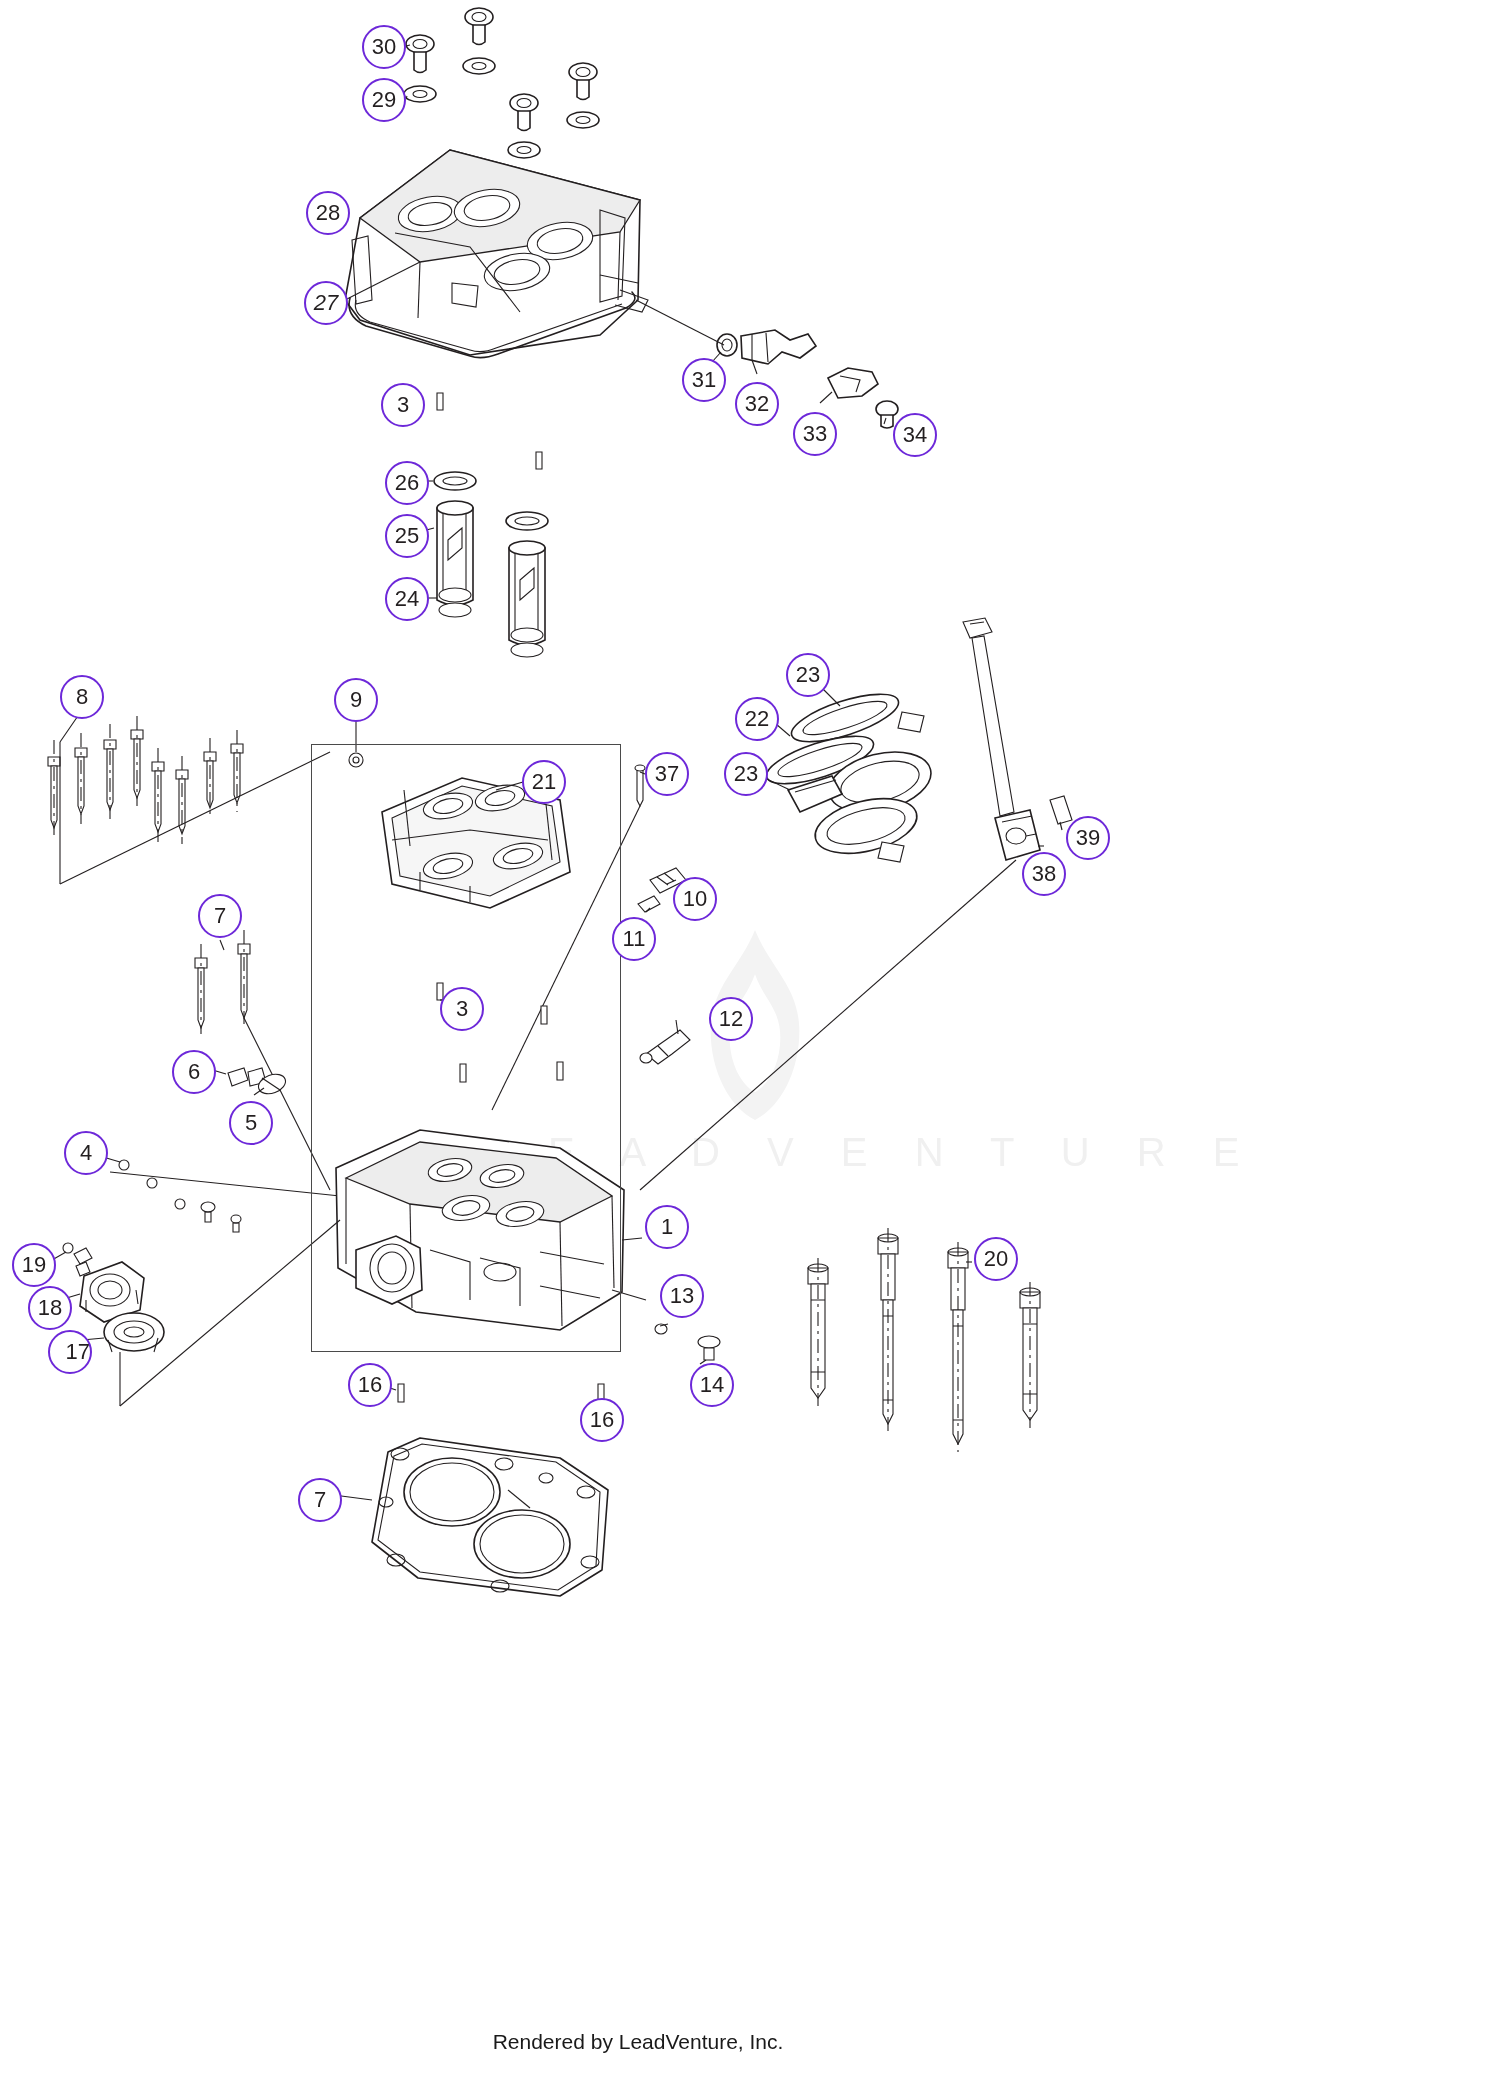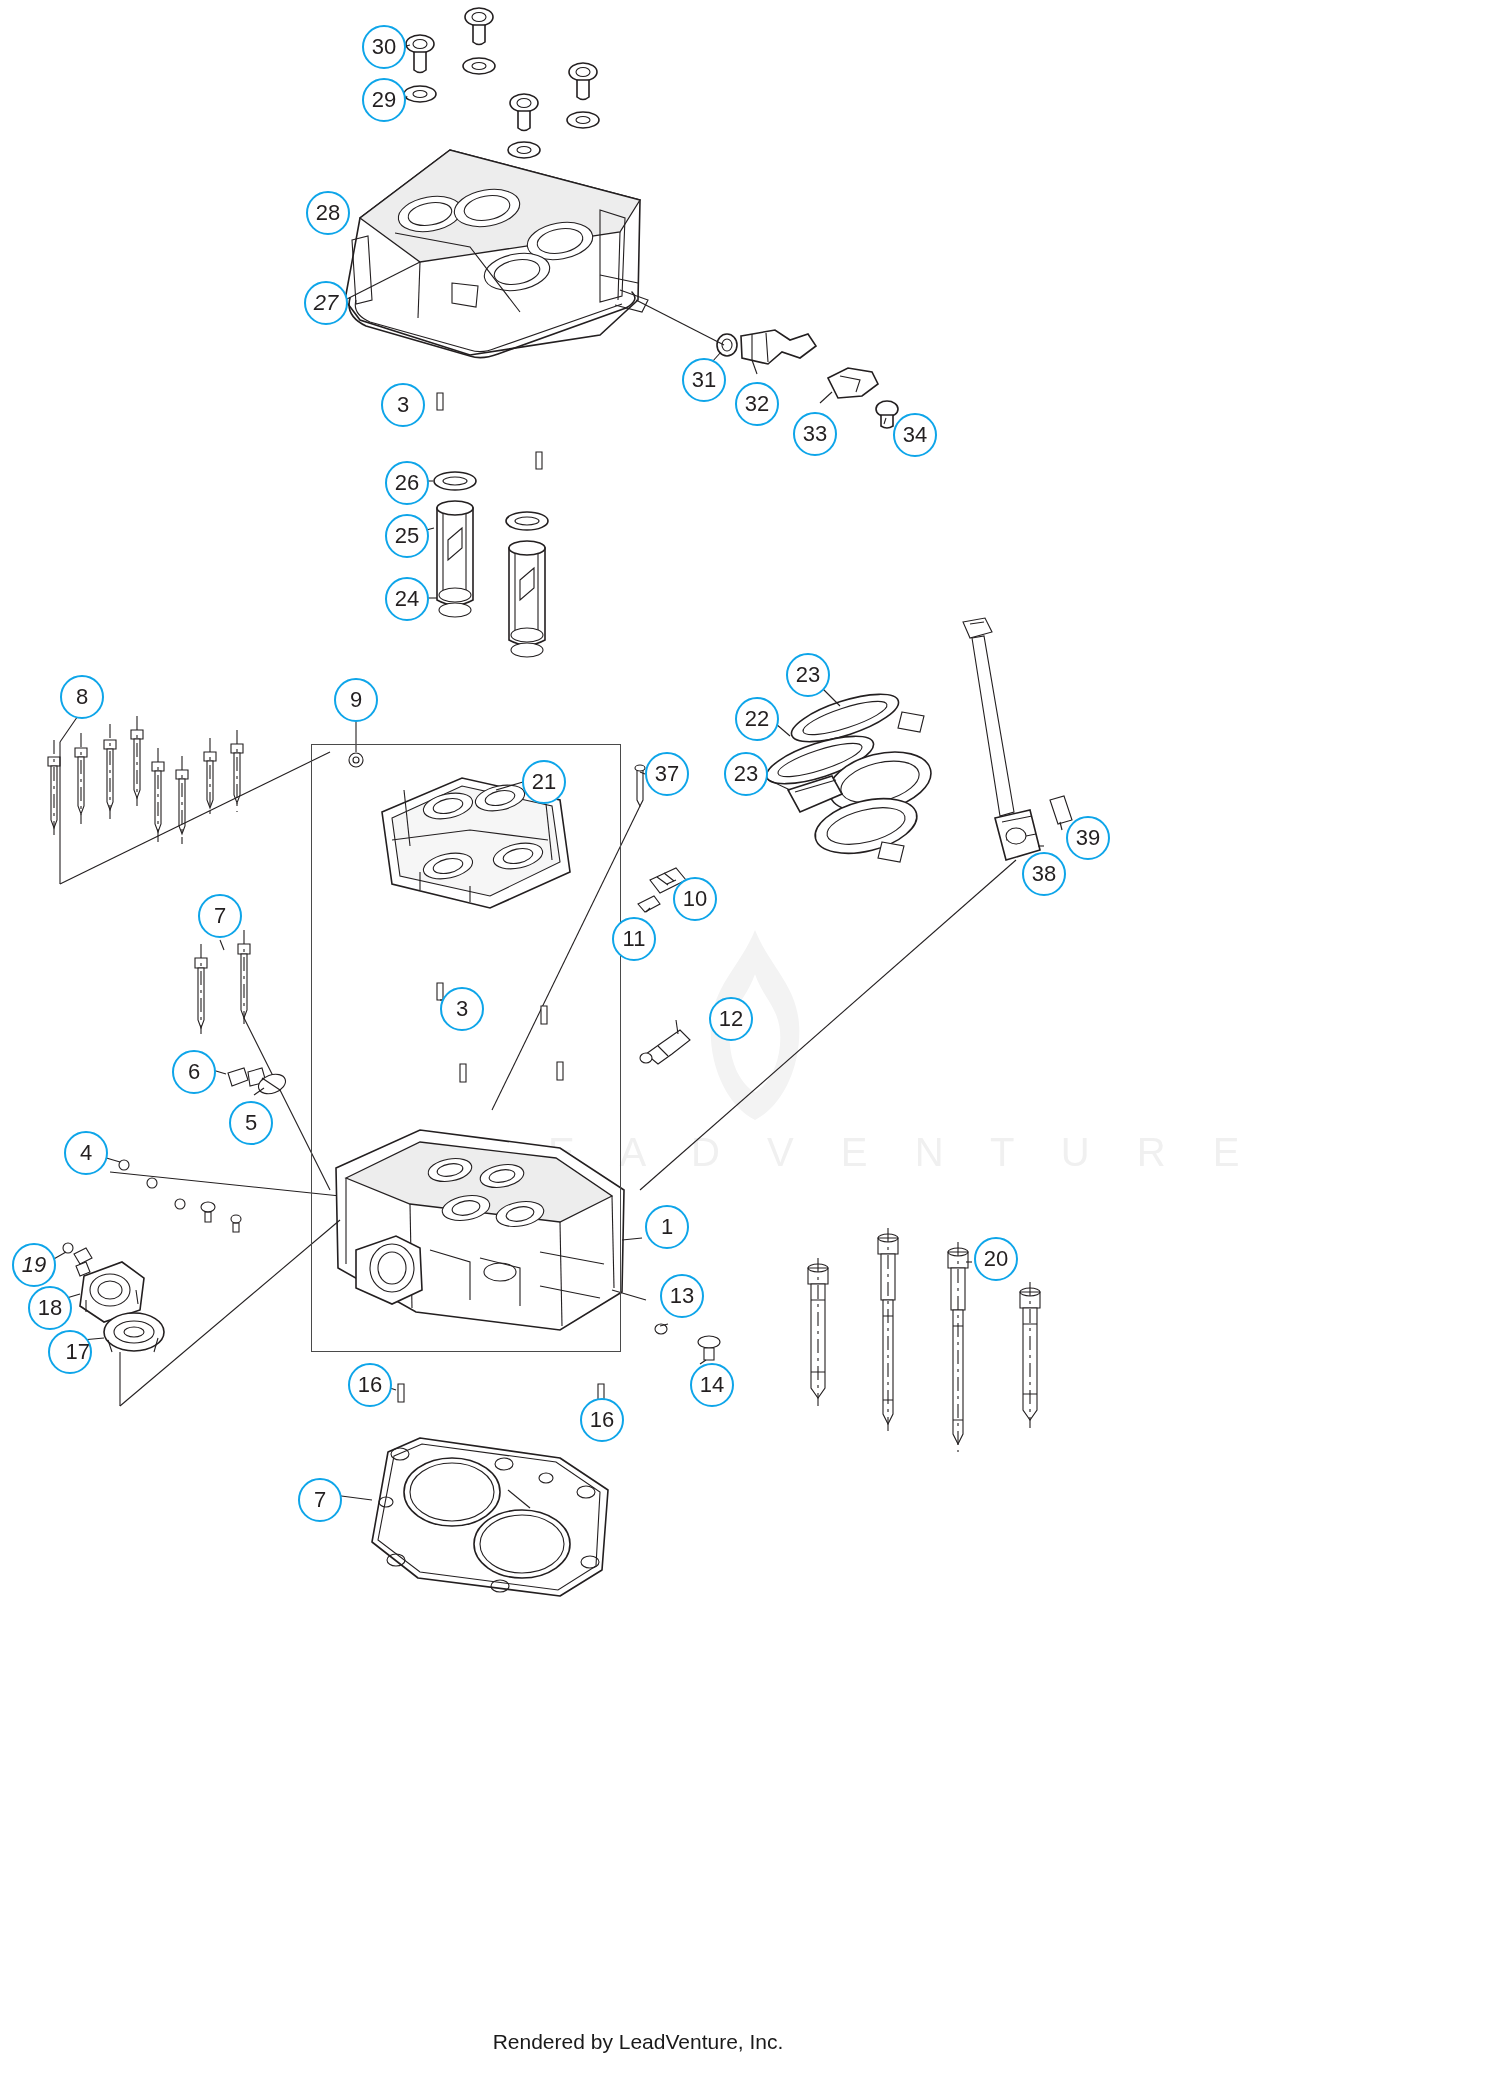--- a/index.html
+++ b/index.html
@@ -41,21 +41,21 @@
     left: 690px;
     top: 930px;
     width: 130px;
     height: 190px;
     color: #f4f4f4;
   }
   .callout {
     position: absolute;
     width: 44px;
     height: 44px;
-    border: 2px solid #0ea5e9;
+    border: 2px solid #6d28d9;
     border-radius: 50%;
     background: #ffffff;
     color: #231f20;
     font-size: 22px;
     line-height: 40px;
     text-align: center;
     box-sizing: border-box;
     font-family: "Liberation Sans", sans-serif;
   }
   .svgwrap {
@@ -516,21 +516,21 @@
   <div class="callout" style="left:1022px; top:852px;">38</div>
   <div class="callout" style="left:198px; top:894px;">7</div>
   <div class="callout" style="left:440px; top:987px;">3</div>
   <div class="callout" style="left:709px; top:997px;">12</div>
   <div class="callout" style="left:172px; top:1050px;">6</div>
   <div class="callout" style="left:229px; top:1101px;">5</div>
   <div class="callout" style="left:64px;  top:1131px;">4</div>
   <div class="callout" style="left:645px; top:1205px;">1</div>
   <div class="callout" style="left:974px; top:1237px;">20</div>
   <div class="callout" style="left:660px; top:1274px;">13</div>
-  <div class="callout" style="left:12px;  top:1243px;font-style:italic;">19</div>
+  <div class="callout" style="left:12px;  top:1243px;">19</div>
   <div class="callout" style="left:28px;  top:1286px;">18</div>
   <div class="callout" style="left:48px;  top:1330px;text-align:right;">17</div>
   <div class="callout" style="left:348px; top:1363px;">16</div>
   <div class="callout" style="left:690px; top:1363px;">14</div>
   <div class="callout" style="left:580px; top:1398px;">16</div>
   <div class="callout" style="left:298px; top:1478px;">7</div>
 
   <div class="footer">Rendered by LeadVenture, Inc.</div>
 </div>
 

